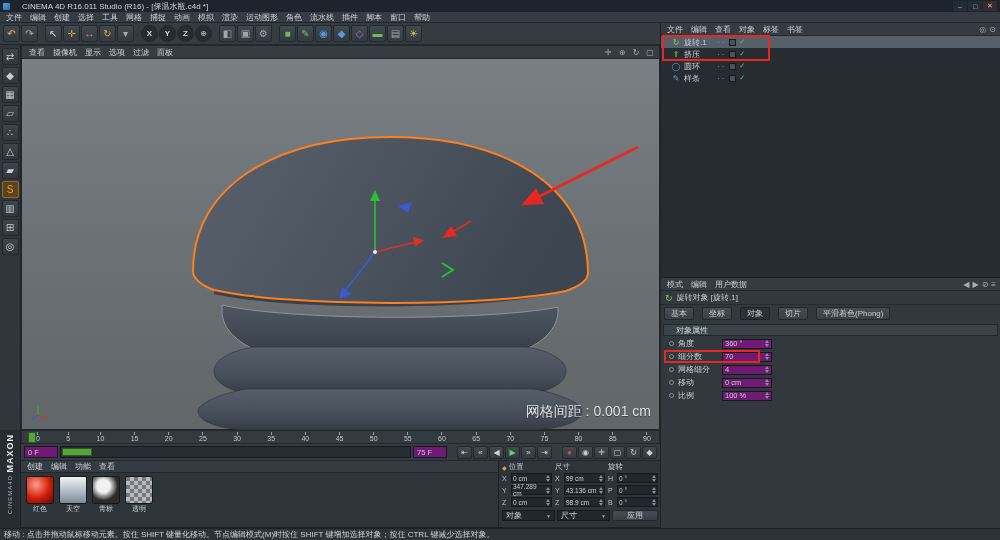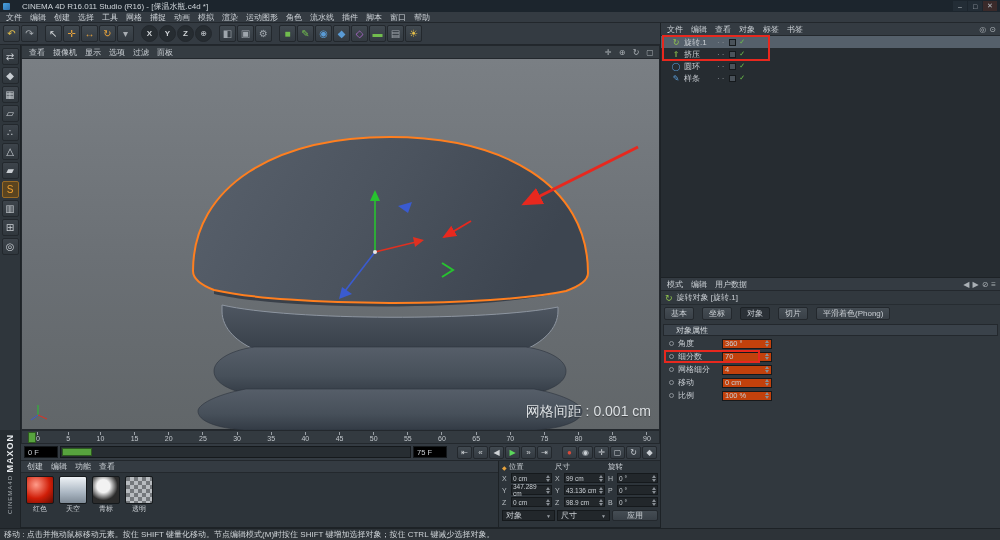--- a/index.html
+++ b/index.html
@@ -37,21 +37,21 @@
   #vp-canvas{display:block;}
   #grid-label{right:8px;bottom:8px;color:#dde1e4;font-size:14px;text-shadow:0 1px 1px rgba(0,0,0,.4);}
   
   #timeline{left:21px;top:430px;width:639px;height:14px;background:#333a40;border:1px solid #23282d;box-sizing:border-box;display:flex;align-items:flex-end;justify-content:space-between;padding:0 8px 1px 14px;position:absolute;}
   .tick{display:flex;flex-direction:column;align-items:center;line-height:1;}
   .tick i{width:1px;height:3px;background:#9aa0a6;display:block;}
   .tick span{font-size:7px;color:#c2c7cc;}
   #playhead{position:absolute;left:6px;top:1px;width:8px;height:11px;background:#57a33e;border:1px solid #2e5b20;box-sizing:border-box;}
   
   #transport{left:21px;top:444px;width:639px;height:17px;background:#343b42;border-bottom:1px solid #22272c;display:flex;align-items:center;gap:2px;padding:0 3px;box-sizing:border-box;}
-  .frame-field{width:34px;height:12px;background:#000000;border:1px solid #15191c;display:flex;align-items:center;padding:0 3px;box-sizing:border-box;font-size:7.5px;}
+  .frame-field{width:34px;height:12px;background:#701a75;border:1px solid #15191c;display:flex;align-items:center;padding:0 3px;box-sizing:border-box;font-size:7.5px;}
   #range-slider{flex:1;height:12px;background:#272d32;border:1px solid #15191c;position:relative;box-sizing:border-box;}
   #range-handle{position:absolute;left:1px;top:1px;width:30px;height:8px;background:#57a33e;border:1px solid #2e5b20;box-sizing:border-box;}
   .tp{width:15px;height:13px;display:flex;align-items:center;justify-content:center;font-size:8px;background:linear-gradient(#414950,#333a41);border:1px solid #23282d;border-radius:2px;box-sizing:border-box;color:#cfd3d6;}
   .tgap{width:6px;}
   
   #bottom{left:21px;top:461px;width:639px;height:67px;background:#2d343a;box-sizing:border-box;border-bottom:1px solid #1d2226;}
   #materials{position:absolute;left:0;top:0;width:478px;height:67px;border-right:1px solid #1d2226;box-sizing:border-box;}
   .panel-menu{height:11px;background:#343b42;border-bottom:1px solid #23282d;display:flex;align-items:center;padding:0 2px;}
   #mat-body{display:flex;gap:3px;padding:3px 4px;}
   .mat{width:30px;display:flex;flex-direction:column;align-items:center;}
@@ -95,21 +95,21 @@
   #attr-panel{border-top:1px solid #1d2226;background:#31383e;height:251px;}
   .attr-title{height:13px;display:flex;align-items:center;gap:4px;padding:0 4px;background:#31383e;border-bottom:1px solid #262c31;}
   .attr-obj-icon{color:#8fc24e;font-size:9px;}
   #attr-tabs{display:flex;gap:8px;padding:2px 3px;height:13px;}
   .tab{padding:0 6px;display:flex;align-items:center;font-size:8px;background:linear-gradient(#454d54,#394047);border:1px solid #23282d;border-radius:2px;box-sizing:border-box;}
   .tab.active{background:#2b3137;border-color:#1d2226;}
   .attr-section{height:12px;margin:2px 2px 1px 2px;background:#3a424a;border:1px solid #23282d;display:flex;align-items:center;padding:0 12px;box-sizing:border-box;color:#d4d9dd;}
   .prop-row{height:13px;display:flex;align-items:center;gap:4px;padding-left:8px;position:relative;}
   .pdot{width:5px;height:5px;border:1px solid #8a9096;border-radius:50%;box-sizing:border-box;}
   .plabel{width:40px;}
-  .pfield{width:50px;height:10px;background:#c2410c;border:1px solid #15191c;display:flex;align-items:center;justify-content:space-between;padding:0 2px;box-sizing:border-box;font-size:7.5px;}
+  .pfield{width:50px;height:10px;background:#701a75;border:1px solid #15191c;display:flex;align-items:center;justify-content:space-between;padding:0 2px;box-sizing:border-box;font-size:7.5px;}
   .pcheck{display:none;width:9px;height:9px;background:#22272b;border:1px solid #15191c;box-sizing:border-box;}
   .prop-row.checkbox .pcheck{display:block;}
   .prop-row.annotated::after{content:"";position:absolute;left:3px;top:0px;width:96px;height:13px;border:2px solid #e8281e;box-sizing:border-box;pointer-events:none;}
   
   #statusbar{left:0;top:528px;width:1000px;height:12px;background:#2d3338;border-top:1px solid #1d2226;display:flex;align-items:center;padding:0 4px;box-sizing:border-box;color:#cfd4d8;}
   #brand{left:0;top:430px;width:21px;height:98px;background:#262c31;border-right:1px solid #1d2226;display:flex;flex-direction:column;align-items:center;justify-content:flex-start;padding-top:4px;box-sizing:border-box;gap:2px;}
   .brand-v{writing-mode:vertical-rl;transform:rotate(180deg);color:#e8ebee;}
   #brand-line1{font-weight:bold;font-size:9px;letter-spacing:1px;}
   #brand-line2{font-size:6px;color:#aab0b5;letter-spacing:1px;}
 </style>

